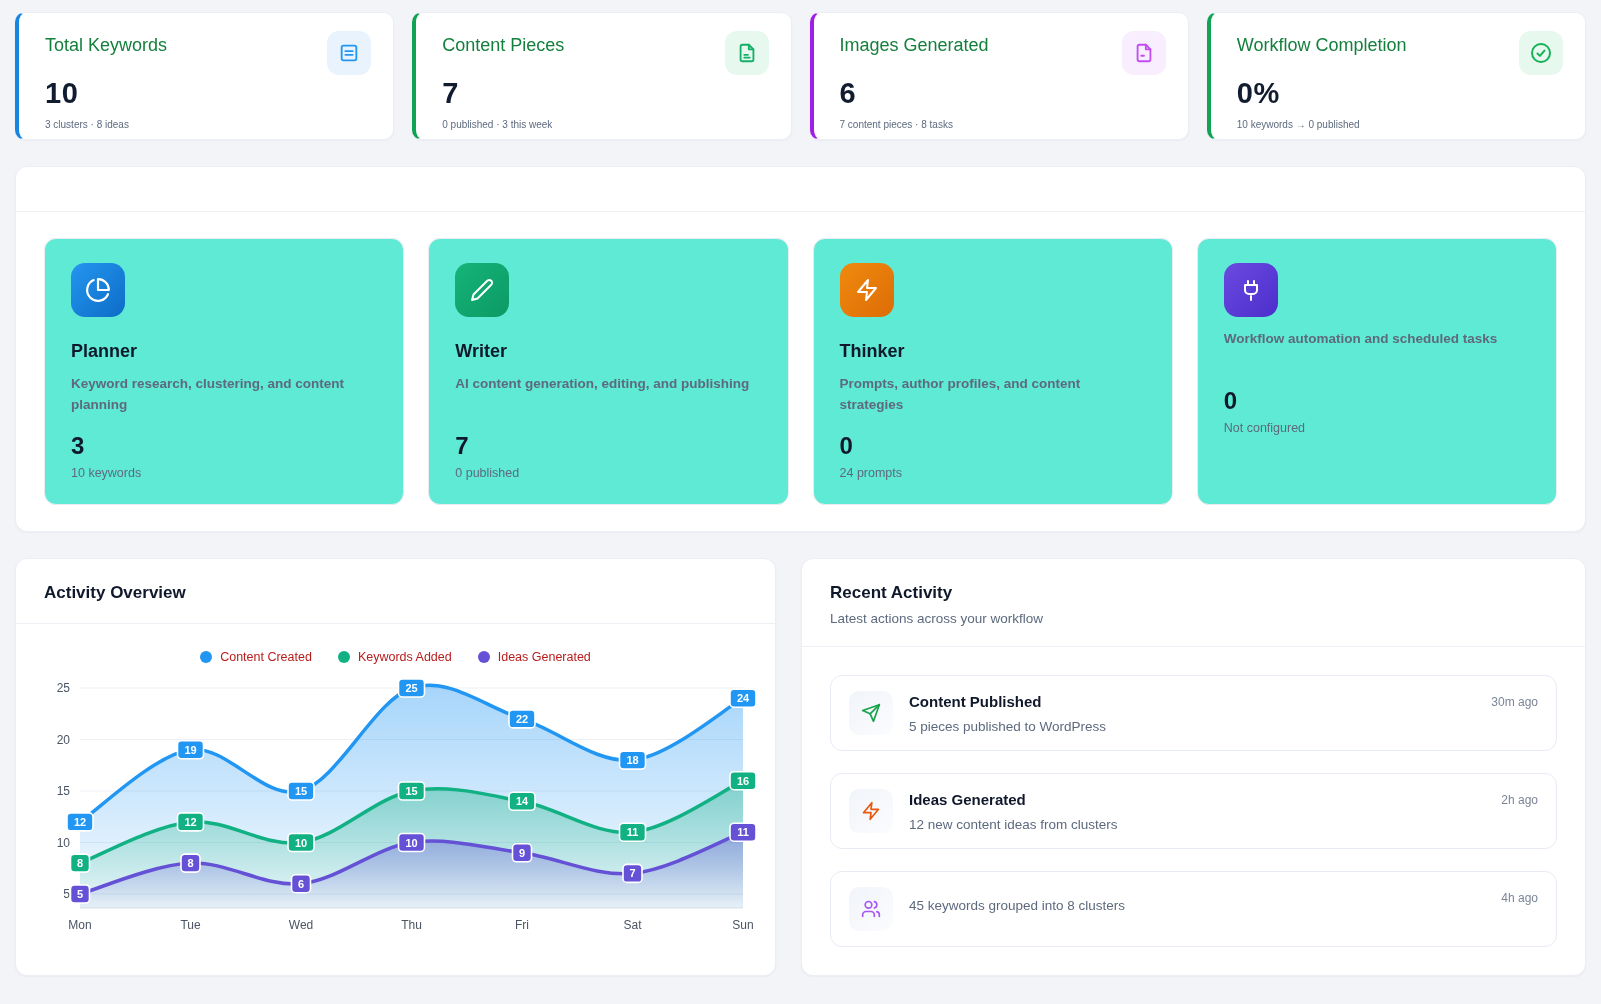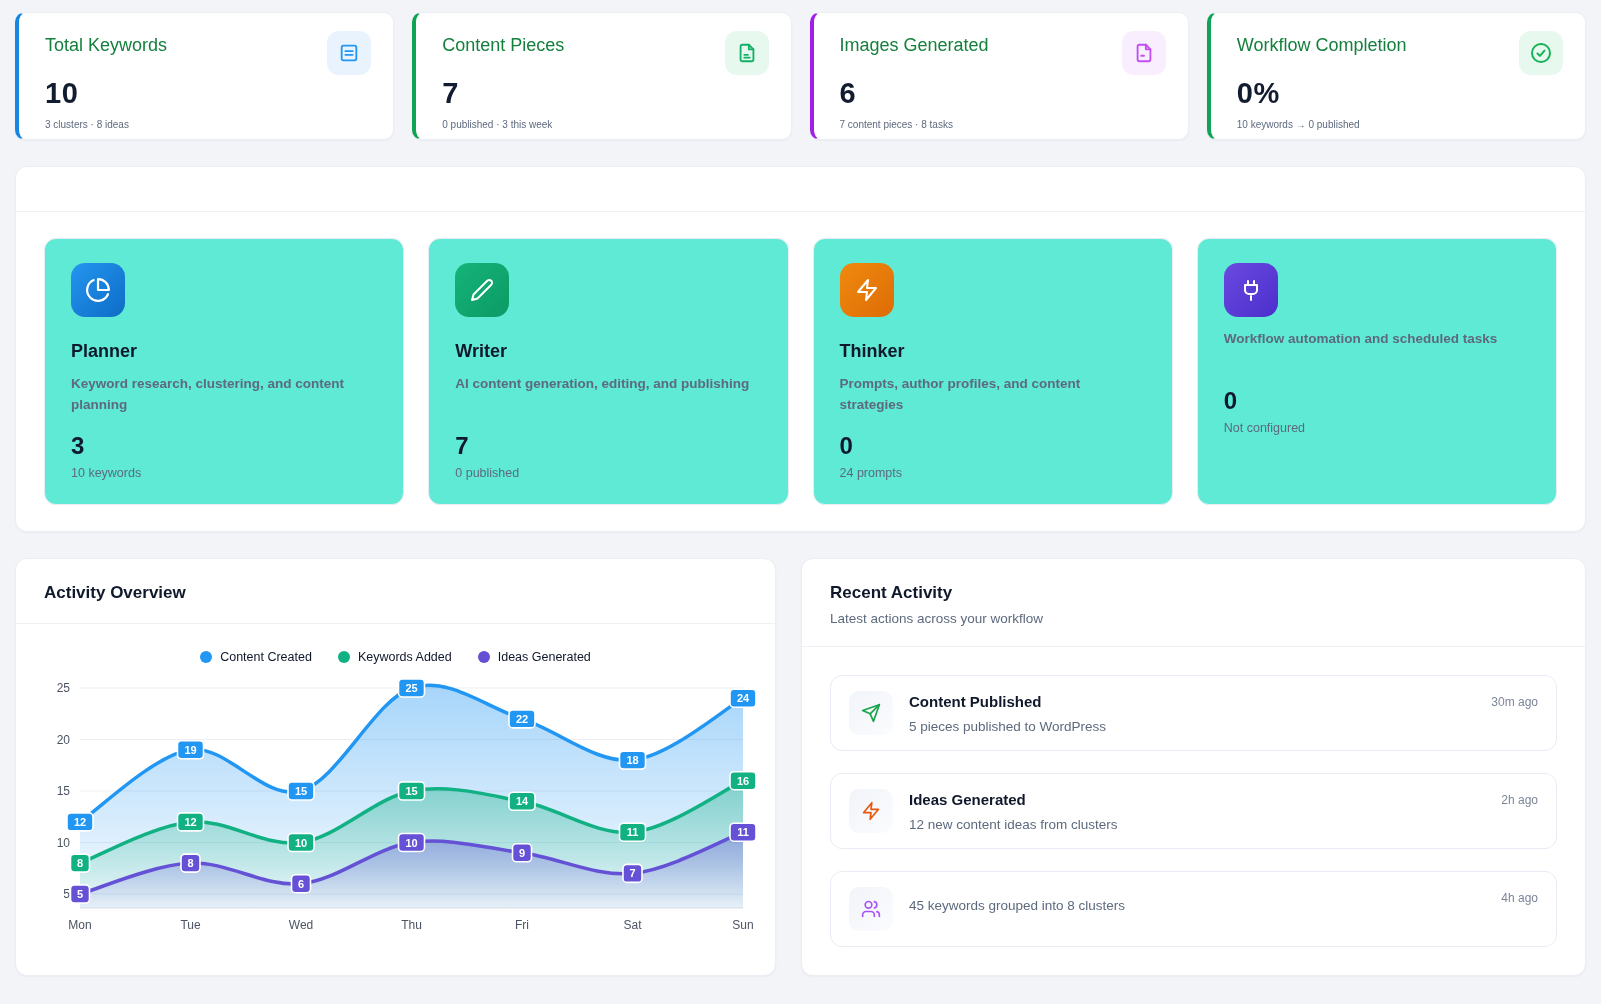--- a/index.html
+++ b/index.html
@@ -51,21 +51,21 @@
   .module-desc { font-size:13.5px; color:#5d6a7e; margin-top:12px; line-height:1.55; min-height:42px;font-weight:bold; }
   .module-value { font-size:24px; font-weight:bold; color:#10192c; margin-top:16px; }
   .module-sub { font-size:12.5px; color:#5d6a7e; margin-top:6px; }
 
   
   .bottom-grid { display:grid; grid-template-columns:761px 1fr; gap:25px; }
   .chart-body { padding:18px 24px 10px 24px; }
   .chart-legend { display:flex; justify-content:center; gap:26px; padding:8px 0 12px 0; }
   .legend-item { display:flex; align-items:center; gap:8px; cursor:pointer; }
   .legend-dot { width:12px; height:12px; border-radius:50%; }
-  .legend-label { font-size:12.5px; color:#0f172a; }
+  .legend-label { font-size:12.5px; color:#b91c1c; }
   .tick { font-family:"Liberation Sans",sans-serif; font-size:12px; fill:#4b5563; }
   .chip-text { font-family:"Liberation Sans",sans-serif; font-size:11px; font-weight:bold; fill:#ffffff; }
 
   
   .activity-list { padding:28px 28px; display:flex; flex-direction:column; gap:22px; }
   .activity-item {
     display:flex; align-items:flex-start; gap:16px;
     border:1px solid #e7ebf3; border-radius:12px; padding:15px 18px; cursor:pointer;
     background:#fff; min-height:74px;justify-content:space-between;
   }

